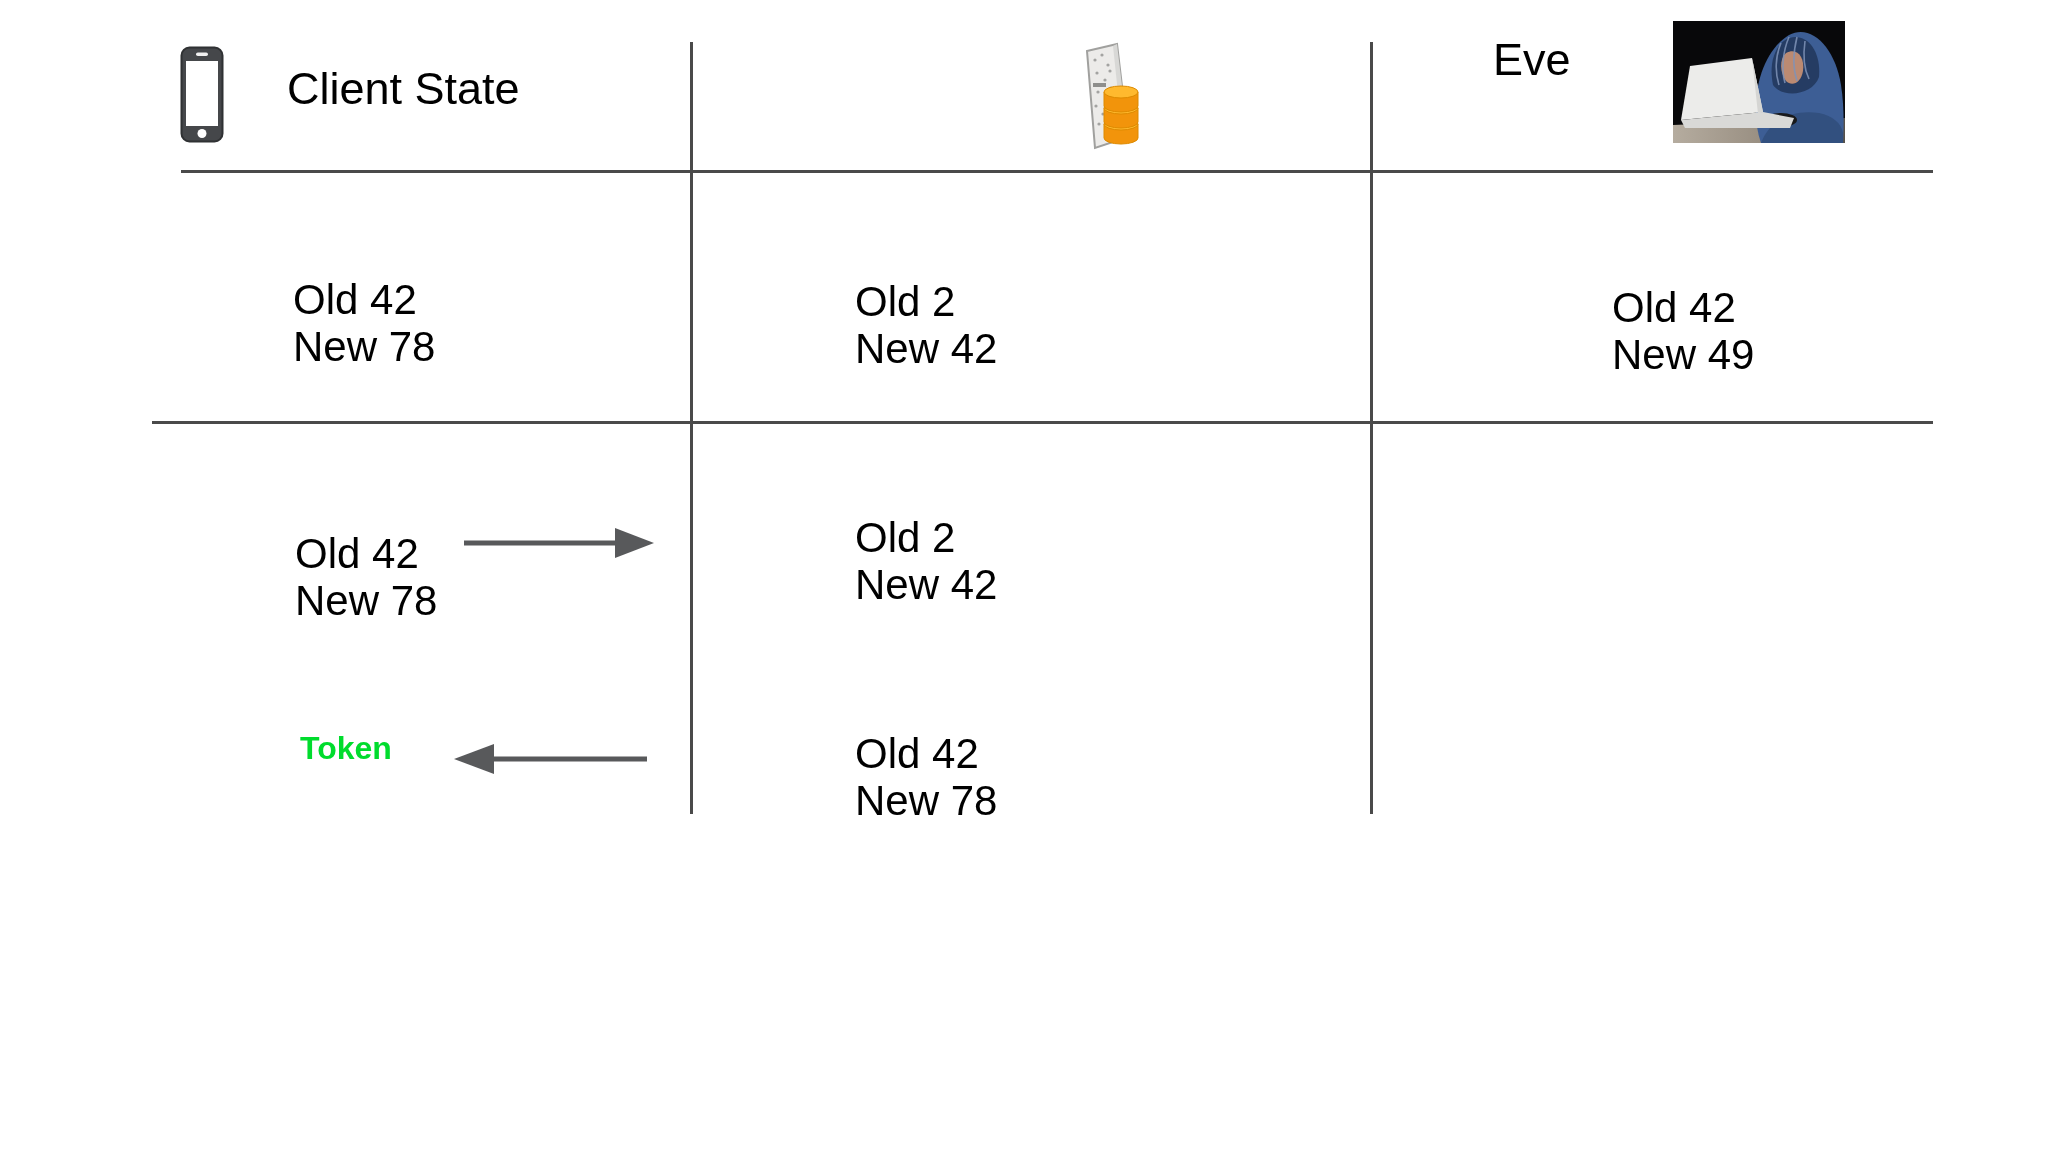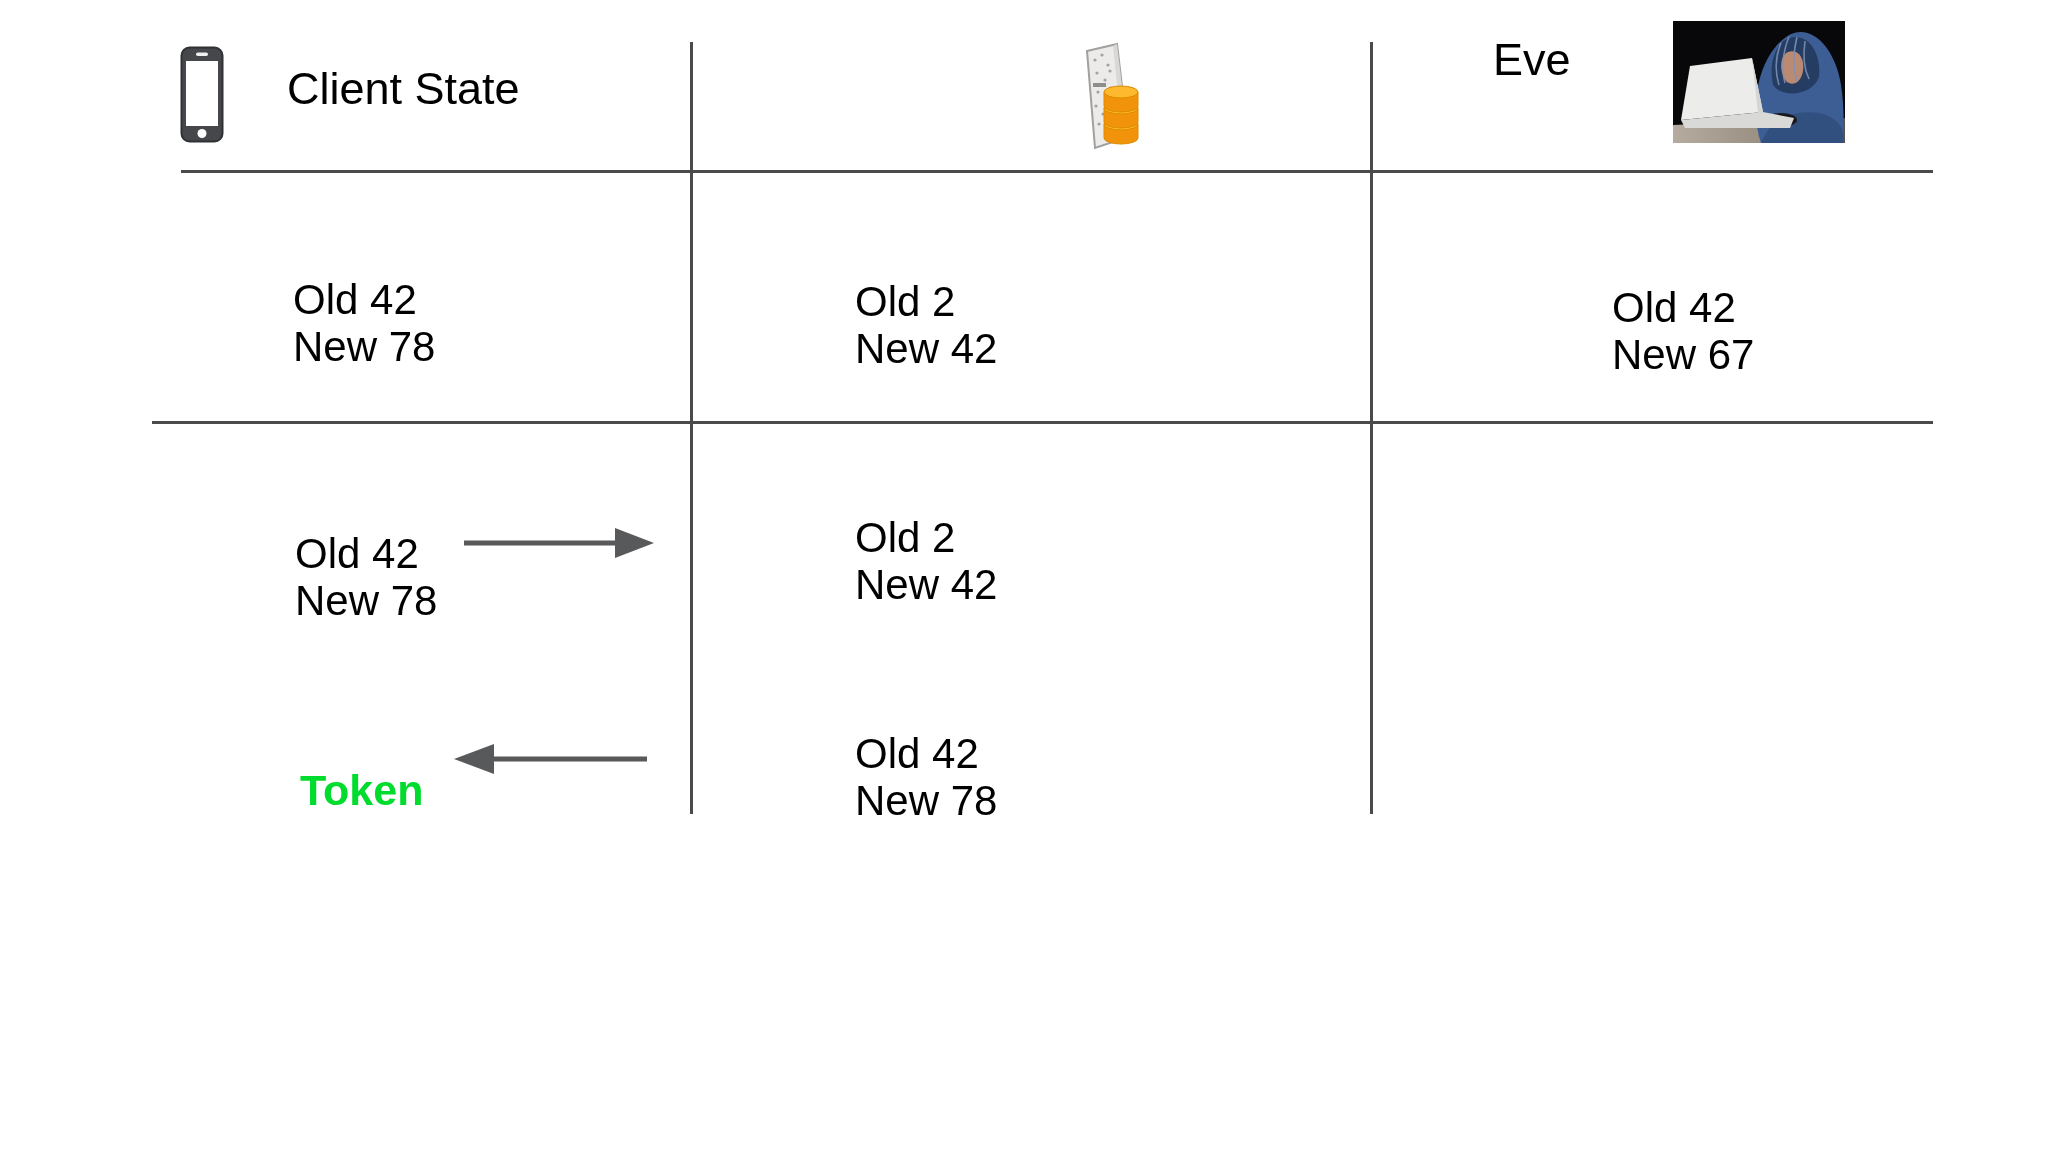--- a/index.html
+++ b/index.html
@@ -12,21 +12,21 @@
   .canvas{
     position:relative;width:2048px;height:908px;background:#ffffff;
     font-family:"Liberation Sans","DejaVu Sans",sans-serif;color:#000;
     overflow:hidden;
   }
   .abs{position:absolute;}
   .vline{position:absolute;width:3px;background:var(--grid-line);}
   .hline{position:absolute;height:3px;background:var(--grid-line);}
   .hdr-label{position:absolute;font-size:45px;line-height:1.1;white-space:nowrap;}
   .cell{position:absolute;font-size:42px;line-height:47px;white-space:nowrap;margin-top:30px;}
-  .token{position:absolute;font-size:43px;font-weight:bold;color:var(--token-green);white-space:nowrap;margin-top:36px;}
+  .token{position:absolute;font-size:32px;font-weight:bold;color:var(--token-green);white-space:nowrap;}
   svg{display:block;}
 </style>
 </head>
 <body>
 
 <div class="canvas">
 
   <div class="vline" style="left:690px;top:42px;height:772px;"></div>
   <div class="vline" style="left:1370px;top:42px;height:772px;"></div>
   <div class="hline" style="left:181px;top:170px;width:1752px;"></div>
@@ -106,21 +106,21 @@
   <div class="cell" style="left:293px;top:246px;">
     <div>Old 42</div>
     <div>New 78</div>
   </div>
   <div class="cell" style="left:855px;top:248px;">
     <div>Old 2</div>
     <div>New 42</div>
   </div>
   <div class="cell" style="left:1612px;top:254px;">
     <div>Old 42</div>
-    <div>New 67</div>
+    <div>New 49</div>
   </div>
 
   <div class="cell" style="left:295px;top:500px;">
     <div>Old 42</div>
     <div>New 78</div>
   </div>
   <div class="abs" style="left:462px;top:524px;width:195px;height:38px;">
     <svg width="195" height="38" viewBox="0 0 195 38">
       <line x1="2" y1="19" x2="156" y2="19" stroke="#58595b" stroke-width="5"></line>
       <polygon points="153,4 192,19 153,34" fill="#58595b"></polygon>

